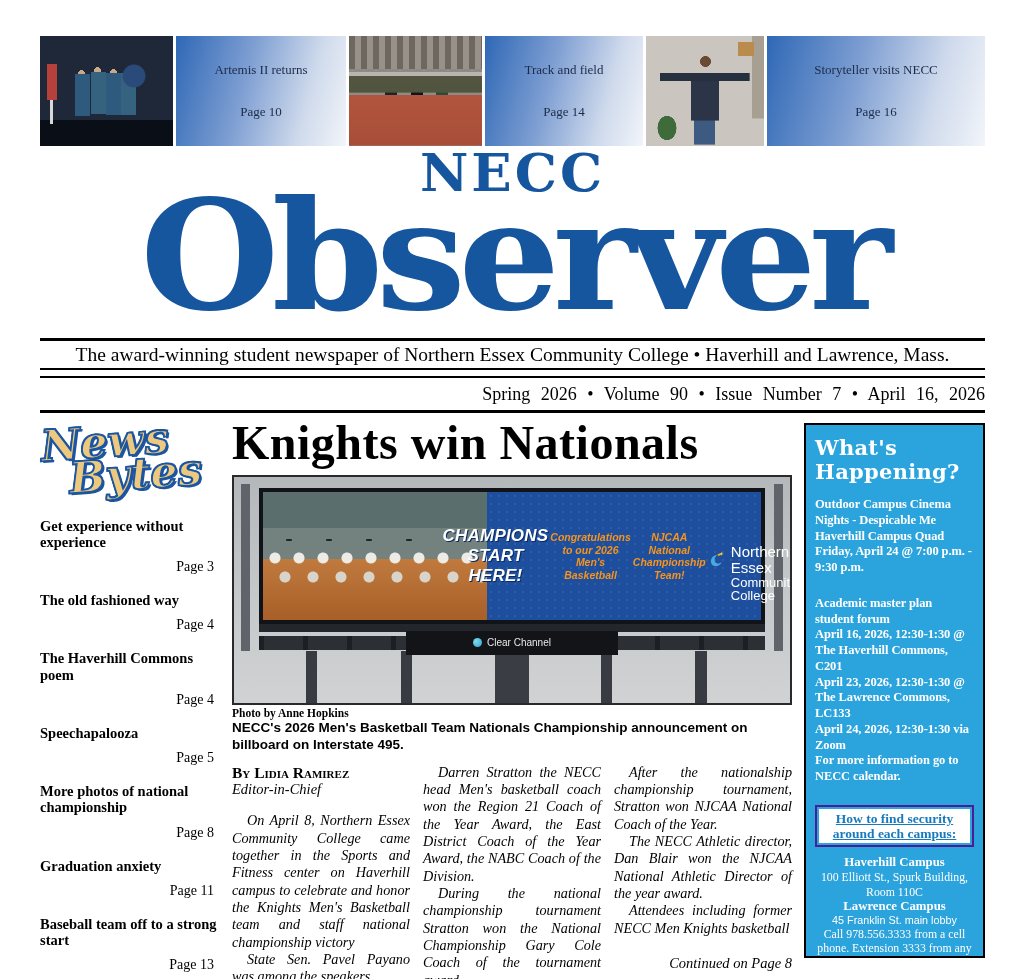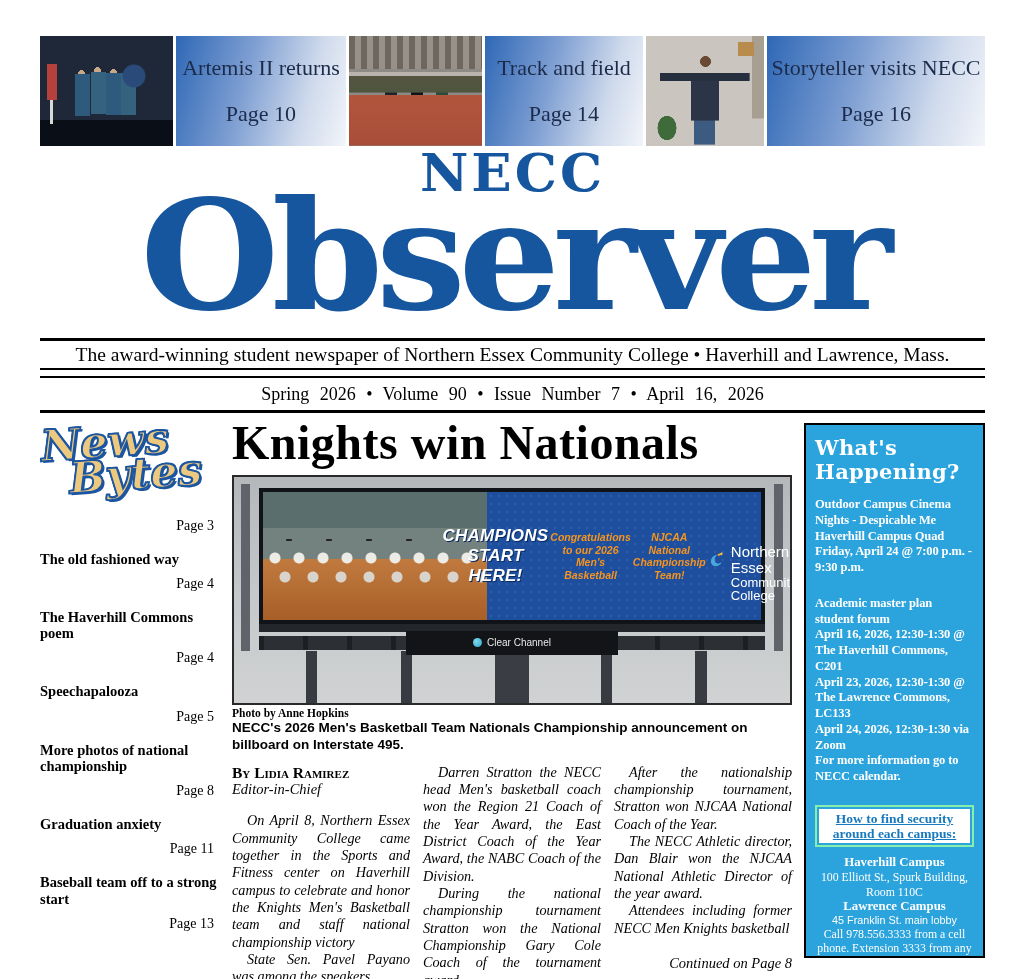--- a/index.html
+++ b/index.html
@@ -5,21 +5,21 @@
   html,body{margin:0;padding:0;background:#fff;}
   .page{position:relative;width:1024px;height:979px;background:#fff;overflow:hidden;
         font-family:"Liberation Serif",serif;color:#000;}
   .content{position:absolute;left:40px;top:36px;width:945px;}
 
   
   .banner{display:flex;gap:3px;height:110px;}
   .banner>div{height:110px;}
   .teaser{display:flex;flex-direction:column;justify-content:space-evenly;align-items:center;
           background:linear-gradient(105deg,#2f68b6 0%,#7d9ed2 40%,#cfdaec 75%,#f2f5fa 100%);}
-  .t-title,.t-page{font-size:22px;color:#1c2b4a;}
+  .t-title,.t-page{font-size:13px;color:#1c2b4a;}
   .ph{position:relative;overflow:hidden;}
   .ph1{width:133px;flex:none;background-color:#1f2839;background-repeat:no-repeat;
     background-image:
       radial-gradient(circle,#2a4a7a 0 45%,rgba(0,0,0,0) 50%),
       linear-gradient(#b5403c,#b5403c),linear-gradient(#d8d8d8,#d8d8d8),
       linear-gradient(#2e5a7e,#2e5a7e),linear-gradient(#35637f,#35637f),
       linear-gradient(#2e5a7e,#2e5a7e),linear-gradient(#35637f,#35637f),
       radial-gradient(#c9a887 0 50%,rgba(0,0,0,0) 52%),radial-gradient(#c9a887 0 50%,rgba(0,0,0,0) 52%),
       radial-gradient(#c9a887 0 50%,rgba(0,0,0,0) 52%),radial-gradient(#c9a887 0 50%,rgba(0,0,0,0) 52%),
       linear-gradient(#0a0e16,#0a0e16);
@@ -57,21 +57,21 @@
     font-family:"DejaVu Serif",serif;font-weight:bold;font-size:53px;line-height:1;
     color:#15569e;letter-spacing:3px;text-align:center;}
   .mh-observer{position:absolute;top:30px;left:50%;transform:translateX(-50%) scaleX(1.05);
     font-family:"DejaVu Serif",serif;font-weight:bold;font-size:152px;line-height:1;
     color:#15569e;letter-spacing:-7px;white-space:nowrap;}
 
   
   .rule-top{border-top:3px solid #000;margin-top:2px;}
   .tagline{font-size:19.5px;text-align:center;padding:3px 0 2px;}
   .double-rule{height:6px;border-top:2px solid #000;border-bottom:2px solid #000;}
-  .issue-line{font-size:18px;text-align:center;padding:6px 0 5px;word-spacing:6px;}
+  .issue-line{font-size:18px;text-align:right;padding:6px 0 5px;word-spacing:6px;}
   .rule-bot{border-top:3px solid #000;}
 
   
   .main{display:grid;grid-template-columns:180px 560px 1fr;column-gap:12px;margin-top:10px;}
 
   
   .nb-logo{transform:rotate(-4deg);margin:0 0 26px 2px;
     font-family:"DejaVu Serif",serif;font-style:italic;font-weight:bold;font-size:43px;line-height:.8;
     color:#ecc97f;-webkit-text-stroke:1.6px #1c55a0;
     text-shadow:-1px -1px 0 #1c55a0,1px -1px 0 #1c55a0,-1px 1px 0 #1c55a0,2px 2px 0 #1c55a0;}
@@ -128,21 +128,21 @@
   .byrole{font-style:italic;font-size:14.5px;margin-bottom:14px;}
   .col p{margin:0;text-indent:15px;font-style:italic;}
   .continued{font-style:italic;text-align:right;margin-top:18px;font-size:14.5px;}
 
   
   .wh{background:#2ba3dc;border:2px solid #000;padding:11px 9px;color:#fff;height:535px;
     box-sizing:border-box;overflow:hidden;}
   .wh-title{font-family:"DejaVu Serif",serif;font-weight:bold;font-size:21px;line-height:1.12;
     margin-bottom:14px;letter-spacing:.3px;}
   .wh-event{font-weight:bold;font-size:12.5px;line-height:1.26;white-space:pre-line;margin-bottom:20px;letter-spacing:-.1px;}
-  .sec-frame{border:2px solid #86efac;padding:2px;margin:2px 0 8px;}
+  .sec-frame{border:2px solid #4c1d95;padding:2px;margin:2px 0 8px;}
   .sec-inner{background:#fff;padding:2px 1px;text-align:center;}
   .sec-title{color:#1779be;font-weight:bold;font-size:13.5px;line-height:1.12;text-decoration:underline;}
   .sec-details{text-align:center;font-size:11.8px;line-height:1.2;}
   .sec-campus{font-weight:bold;font-size:12.8px;}
   .sec-narrow{font-family:"Liberation Sans",sans-serif;font-size:10.8px;}
 </style>
 </head>
 <body>
 
 <div class="page">
@@ -178,20 +178,21 @@
     <div class="rule-bot"></div>
 
     <div class="main">
 
       <div>
         <div class="nb-logo">
           <div>News</div>
           <div class="nb-l2">Bytes</div>
         </div>
         <div class="nb-item">
+          <div class="nb-title">Get experience without experience</div>
           <div class="nb-page">Page 3</div>
         </div>
         <div class="nb-item">
           <div class="nb-title">The old fashioned way</div>
           <div class="nb-page">Page 4</div>
         </div>
         <div class="nb-item">
           <div class="nb-title">The Haverhill Commons poem</div>
           <div class="nb-page">Page 4</div>
         </div>

